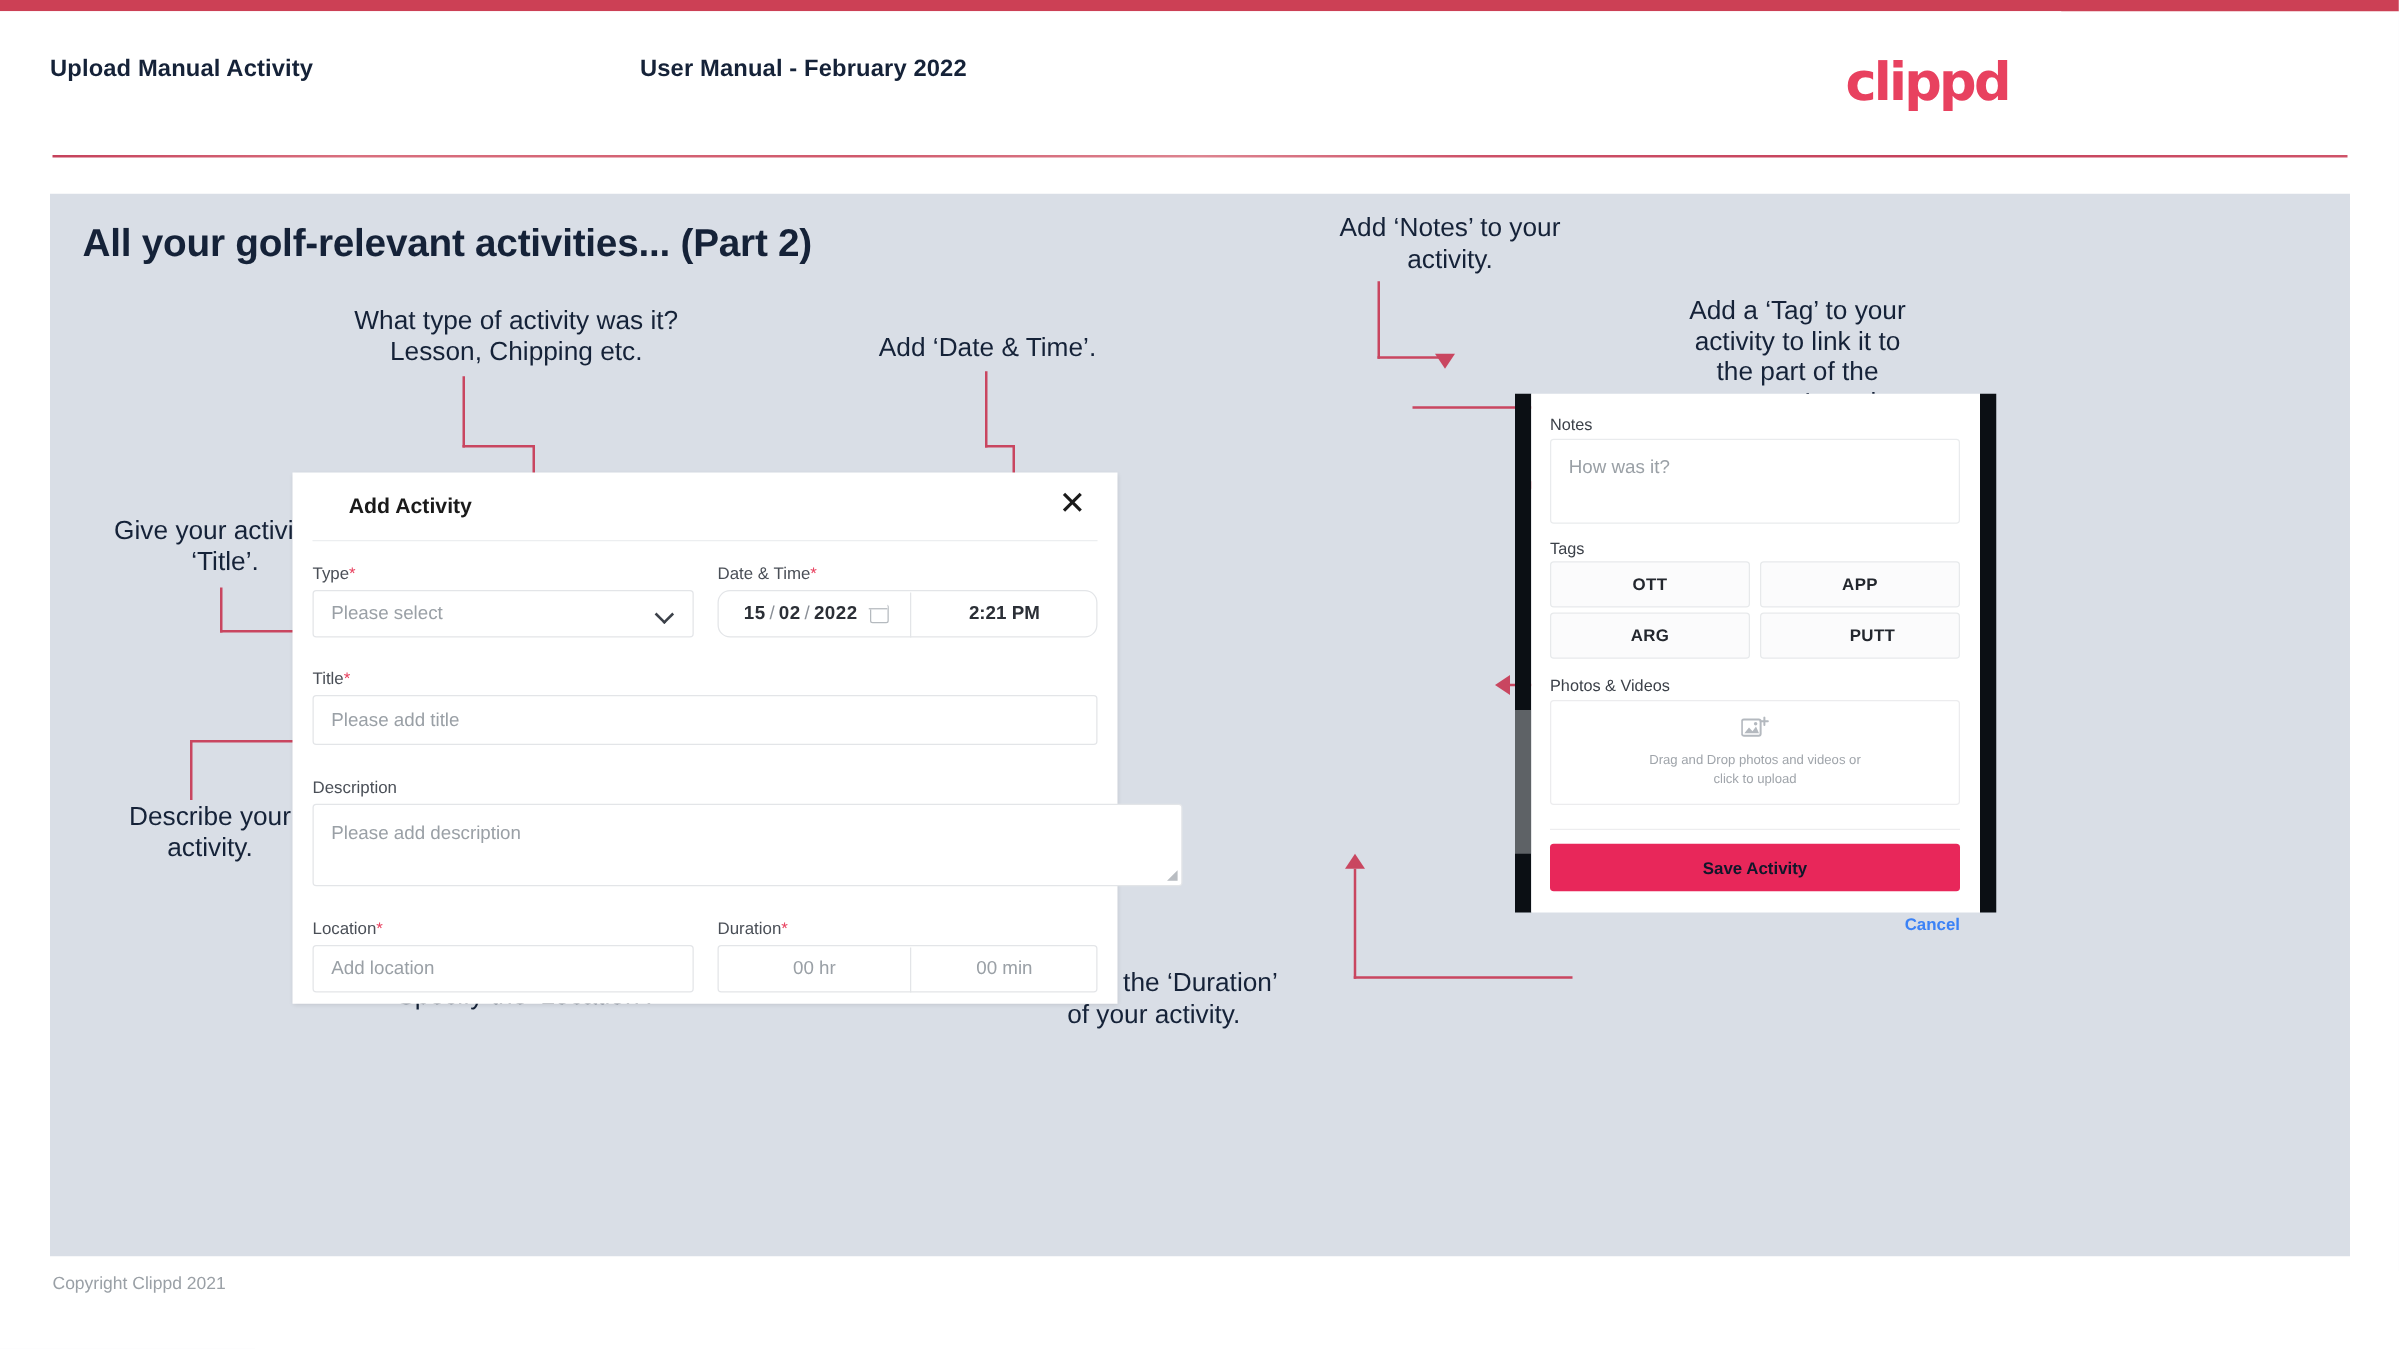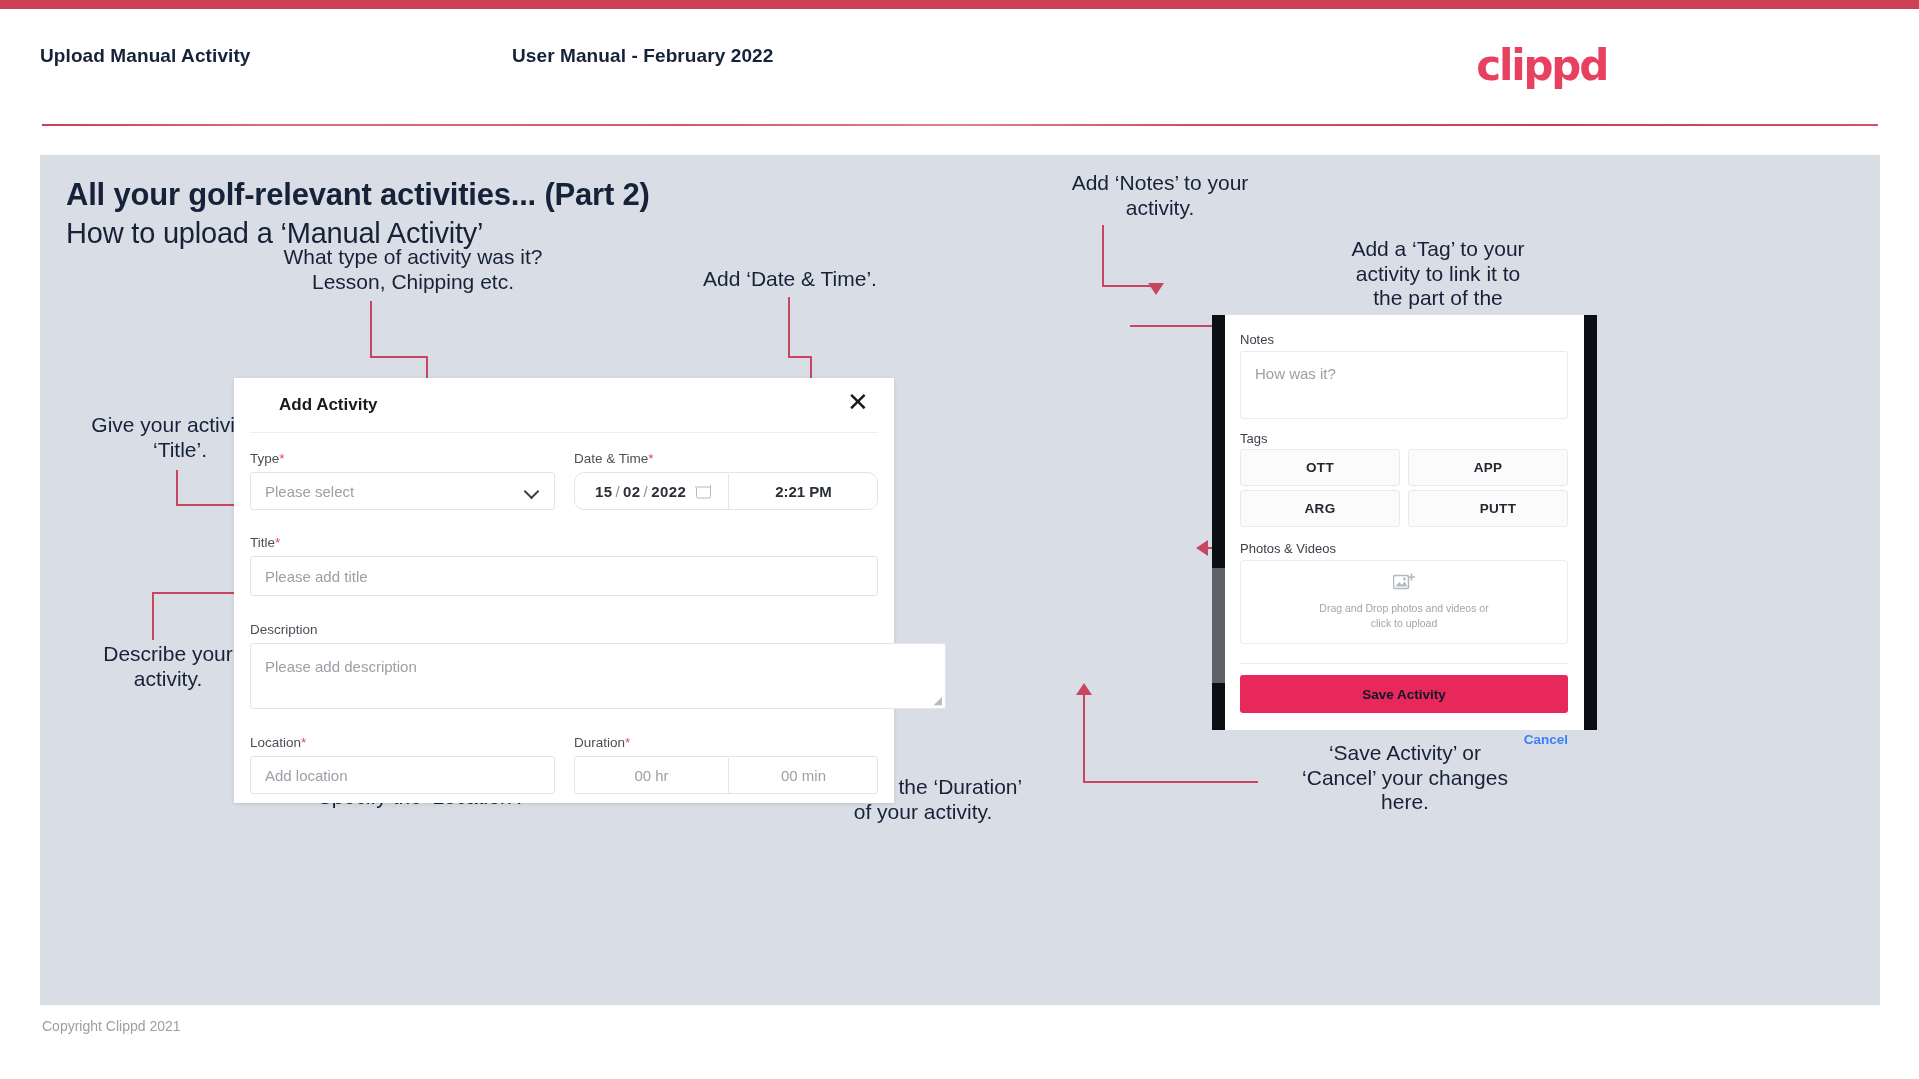--- a/index.html
+++ b/index.html
@@ -241,21 +241,20 @@
 <div class="header">
   <div class="header-title">Upload Manual Activity</div>
   <div class="header-subtitle">User Manual - February 2022</div>
   <div class="brand-logo">clippd</div>
 </div>
 <div class="header-rule"></div>
 
 <div class="slide">
 
   <div class="slide-title">All your golf-relevant activities... (Part 2)</div>
-  <div class="slide-subtitle">How to upload a ‘Manual Activity’</div>
 
   <div class="anno" style="left:208px; top:90px; width:330px;">What type of activity was it?
 Lesson, Chipping etc.</div>
   <div class="ln" style="left:330px; top:146px; width:2px; height:57px;"></div>
   <div class="ln" style="left:330px; top:201px; width:58px; height:2px;"></div>
   <div class="ln" style="left:386px; top:201px; width:2px; height:40px;"></div>
   <div class="arrow arrow-down" style="left:379px; top:239px;"></div>
 
   <div class="anno" style="left:590px; top:112px; width:320px;">Add ‘Date &amp; Time’.</div>
   <div class="ln" style="left:748px; top:142px; width:2px; height:61px;"></div>
@@ -302,23 +301,20 @@
   <div class="arrow arrow-down" style="left:1181px; top:230px;"></div>
 
   <div class="anno" style="left:1248px; top:415px; width:300px;">Upload a photo or
 video to the activity.</div>
   <div class="ln" style="left:1248px; top:447px; width:2px; height:2px;"></div>
   <div class="ln" style="left:1202px; top:448px; width:46px; height:2px;"></div>
   <div class="ln" style="left:1202px; top:392px; width:2px; height:58px;"></div>
   <div class="ln" style="left:1166px; top:392px; width:38px; height:2px;"></div>
   <div class="arrow arrow-left" style="left:1156px; top:385px;"></div>
 
-  <div class="anno" style="left:1215px; top:586px; width:300px;">‘Save Activity’ or
-‘Cancel’ your changes
-here.</div>
   <div class="ln" style="left:1043px; top:626px; width:175px; height:2px;"></div>
   <div class="ln" style="left:1043px; top:540px; width:2px; height:88px;"></div>
   <div class="arrow arrow-up" style="left:1036px; top:528px;"></div>
 
   <div class="dialog">
     <div class="dialog-head">
       <div class="dialog-title">Add Activity</div>
       <div class="dialog-close">✕</div>
     </div>
     <div class="dialog-divider"></div>

